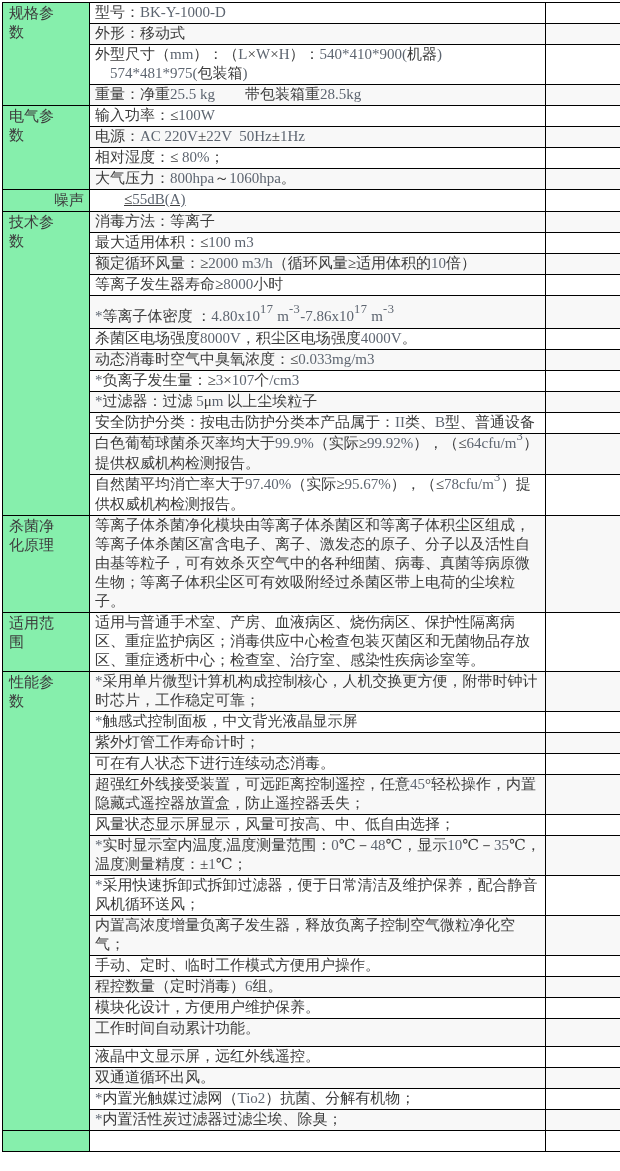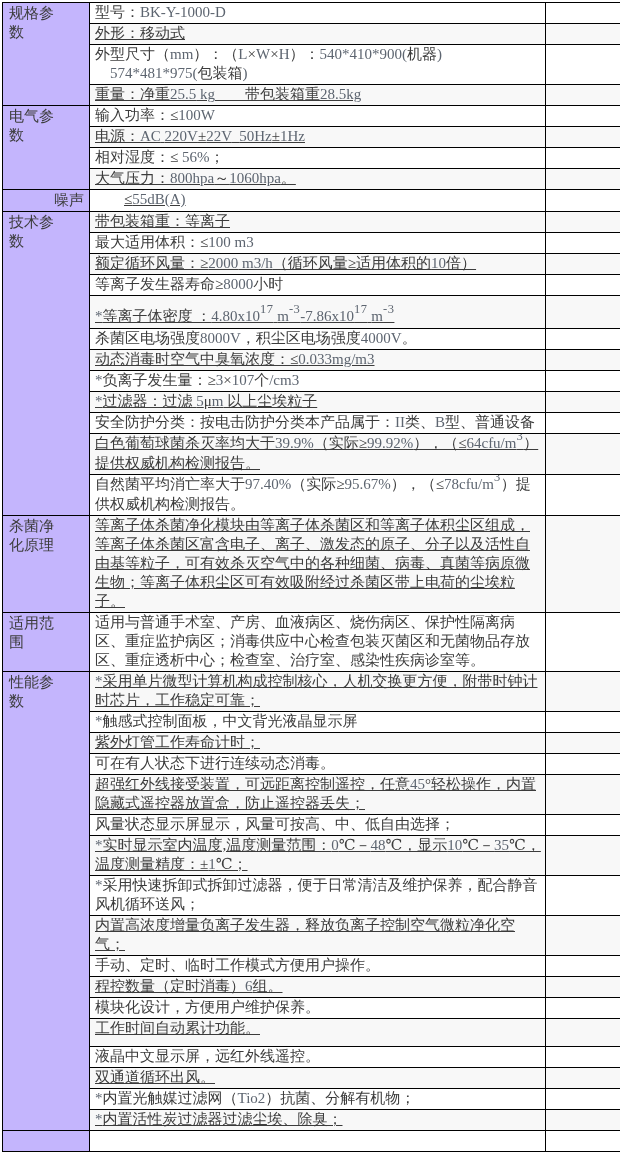--- a/index.html
+++ b/index.html
@@ -18,31 +18,31 @@
     margin: 2px 0 0 2px;
   }
   td {
     border: 1px solid #000000;
     vertical-align: top;
     overflow: hidden;
   }
   td.lbl {
     width: 77px;
     padding: 1px 3px 1px 6px;
-    background: #c4b5fd;
+    background: #86efac;
   }
   td.lbl.right { text-align: right; padding-right: 5px; padding-left: 12px; }
   td.val {
     width: 446px;
     padding: 0 4px 1px 5px;
     white-space: pre-wrap;
     word-break: break-all;
   }
   td.end { width: 90px; }
-  tr.alt td.val, tr.alt td.end { background: #f8f8f8; text-decoration: underline; }
+  tr.alt td.val, tr.alt td.end { background: #f8f8f8; }
   td.val.ind { padding-left: 34px; text-decoration: underline; }
   td.val.padtop { padding-top: 11px; margin-top: 12px; }
   td.val.tall { padding-bottom: 8px; }
   td.val.empty { height: 19px; }
   .lat { font-family: "Liberation Serif", "DejaVu Serif", serif; color: #5d6570; }
   .sup {
     font-size: 12.5px;
     position: relative;
     top: -8px;
     letter-spacing: 0.5px;
@@ -79,40 +79,40 @@
           <div>数</div>
         </td>
         <td class="val">输入功率：≤<span class="lat">100W</span></td>
         <td class="end"></td>
       </tr>
       <tr class="alt">
         <td class="val">电源：<span class="lat">AC</span> <span class="lat">220V</span>±<span class="lat">22V</span>  <span class="lat">50Hz</span>±<span class="lat">1Hz</span></td>
         <td class="end"></td>
       </tr>
       <tr>
-        <td class="val">相对湿度：≤ <span class="lat">56%</span>；</td>
+        <td class="val">相对湿度：≤ <span class="lat">80%</span>；</td>
         <td class="end"></td>
       </tr>
       <tr class="alt">
         <td class="val">大气压力：<span class="lat">800hpa</span>～<span class="lat">1060hpa</span>。</td>
         <td class="end"></td>
       </tr>
       <tr>
         <td class="lbl right" rowspan="1">
           <div>噪声</div>
         </td>
         <td class="val ind">≤<span class="lat">55dB(A)</span></td>
         <td class="end"></td>
       </tr>
       <tr class="alt">
         <td class="lbl" rowspan="12">
           <div>技术参</div>
           <div>数</div>
         </td>
-        <td class="val">带包装箱重：等离子</td>
+        <td class="val">消毒方法：等离子</td>
         <td class="end"></td>
       </tr>
       <tr>
         <td class="val">最大适用体积：≤<span class="lat">100</span> <span class="lat">m3</span></td>
         <td class="end"></td>
       </tr>
       <tr class="alt">
         <td class="val">额定循环风量：≥<span class="lat">2000</span> <span class="lat">m3/h</span>（循环风量≥适用体积的<span class="lat">10</span>倍）</td>
         <td class="end"></td>
       </tr>
@@ -138,21 +138,21 @@
       </tr>
       <tr class="alt">
         <td class="val"><span class="lat">*</span>过滤器：过滤 <span class="lat">5</span>μ<span class="lat">m</span> 以上尘埃粒子</td>
         <td class="end"></td>
       </tr>
       <tr>
         <td class="val">安全防护分类：按电击防护分类本产品属于：<span class="lat">II</span>类、<span class="lat">B</span>型、普通设备</td>
         <td class="end"></td>
       </tr>
       <tr class="alt">
-        <td class="val">白色葡萄球菌杀灭率均大于<span class="lat">39.9%</span>（实际≥<span class="lat">99.92%</span>），（≤<span class="lat">64cfu/m</span><span class="sup"><span class="lat">3</span></span>）提供权威机构检测报告。</td>
+        <td class="val">白色葡萄球菌杀灭率均大于<span class="lat">99.9%</span>（实际≥<span class="lat">99.92%</span>），（≤<span class="lat">64cfu/m</span><span class="sup"><span class="lat">3</span></span>）提供权威机构检测报告。</td>
         <td class="end"></td>
       </tr>
       <tr>
         <td class="val">自然菌平均消亡率大于<span class="lat">97.40%</span>（实际≥<span class="lat">95.67%</span>），（≤<span class="lat">78cfu/m</span><span class="sup"><span class="lat">3</span></span>）提供权威机构检测报告。</td>
         <td class="end"></td>
       </tr>
       <tr class="alt">
         <td class="lbl" rowspan="1">
           <div>杀菌净</div>
           <div>化原理</div>

